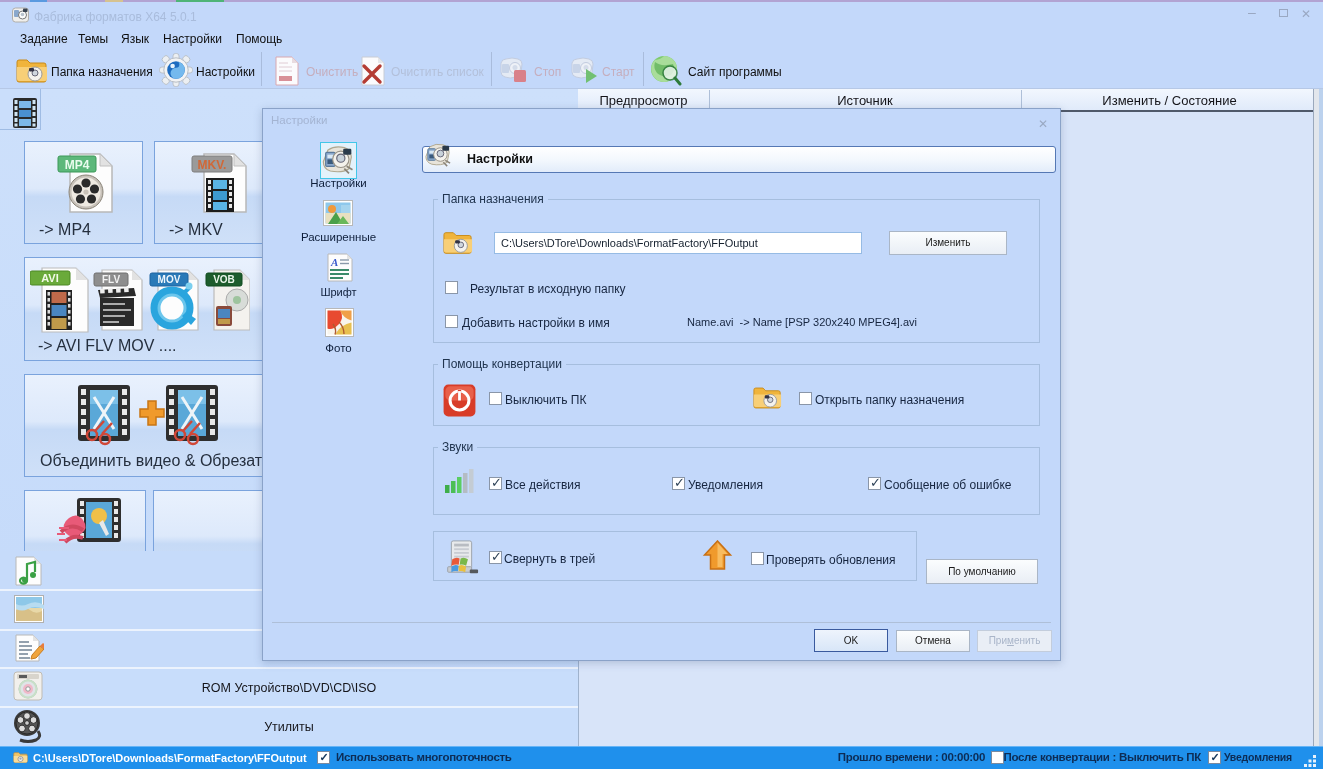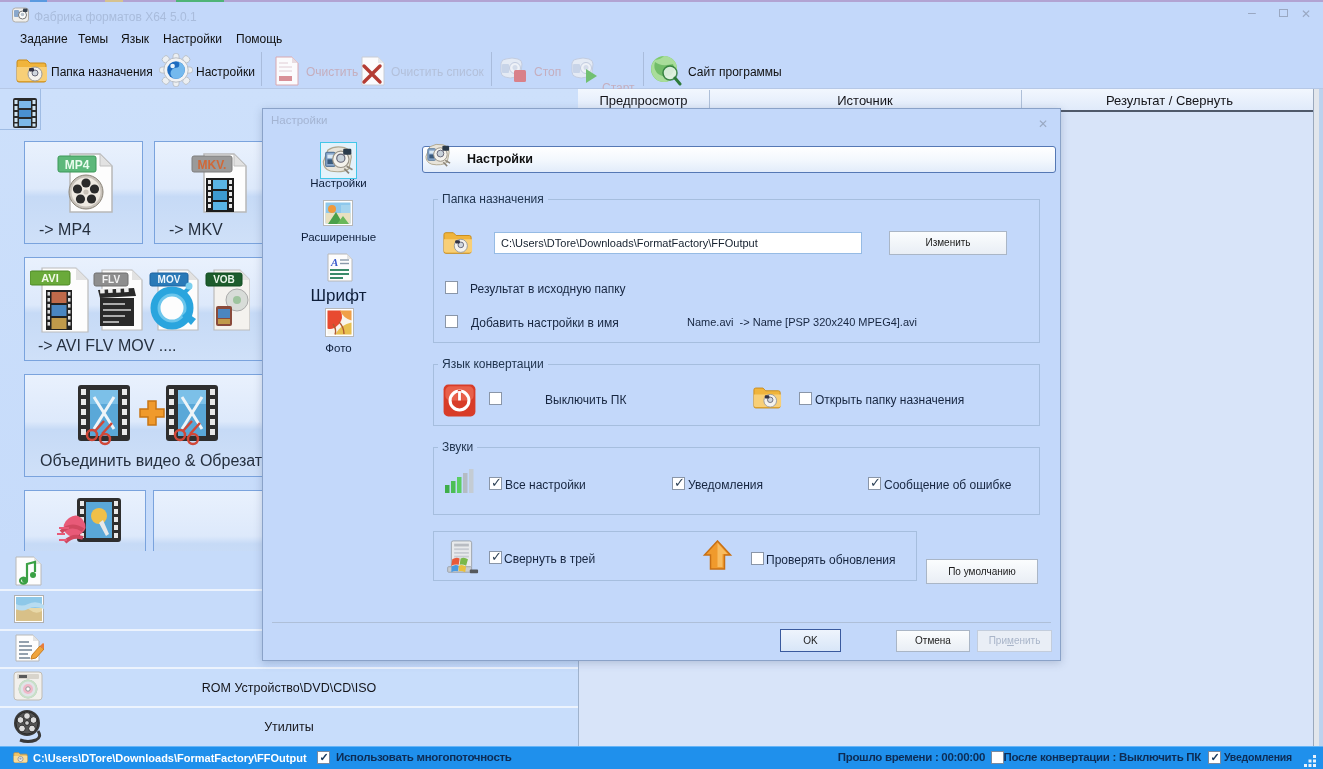--- a/index.html
+++ b/index.html
@@ -93,39 +93,39 @@
 </svg>
 <div class="abs txt" style="left:534px;top:65px;font-size:12px;color:#c5aebe;">Стоп</div>
 
 <svg class="abs" style="left:570px;top:56px;" width="30" height="30" viewBox="0 0 30 30">
   <path d="M2 7 q1-4 5-4 q6-2 12 0 q4 1 4 5 l-1 9 q-1 4-5 4 q-6 2-11 0 q-4-1-4-5z" fill="#e4eaf4" stroke="#c2cce0" stroke-width="1"></path>
   <rect x="3" y="8" width="7" height="9" rx="1" fill="#c8d4e8"></rect>
   <circle cx="16" cy="12" r="5.5" fill="#eef1f7" stroke="#c2cce0"></circle>
   <circle cx="16" cy="11.5" r="2.5" fill="#d4dcea"></circle>
   <path d="M16 13 l11 7 -11 7z" fill="#72c072"></path>
 </svg>
-<div class="abs txt" style="left:602px;top:65px;font-size:12px;color:#c5aebe;margin-top:16px;">Старт</div>
+<div class="abs txt" style="left:602px;top:65px;font-size:12px;color:#c5aebe;">Старт</div>
 <div class="abs" style="left:643px;top:52px;width:1px;height:34px;background:#a9bcdc;"></div>
 
 <svg class="abs" style="left:650px;top:55px;" width="32" height="32" viewBox="0 0 32 32">
   <circle cx="14" cy="14" r="13" fill="#7ecb6e"></circle>
   <path d="M14 1 a13 13 0 0 1 0 26 a13 13 0 0 1-9-22 a13 9 0 0 0 9-4z" fill="#a9dd9a"></path>
   <path d="M5 7 q6 5 18 2 q3 6-2 11 q-9 3-14-2 q-4-5-2-11z" fill="#4ea84a" opacity="0.6"></path>
   <circle cx="20" cy="18" r="7" fill="#e9f5ec" opacity="0.85" stroke="#2d7a3a" stroke-width="1.5"></circle>
   <path d="M25 23 l5 6" stroke="#2d7a3a" stroke-width="3" stroke-linecap="round"></path>
 </svg>
 <div class="abs txt" style="left:688px;top:65px;font-size:12px;color:#101010;">Сайт программы</div>
 
 <div class="abs" style="left:578px;top:89px;width:740px;height:657px;background:#d8e4f9;border-left:1px solid #9fb2cc;"></div>
 <div class="abs" style="left:578px;top:89px;width:740px;height:23px;background:linear-gradient(#f2f7fe,#e0eafa);border-bottom:2px solid #50596a;"></div>
 <div class="abs" style="left:709px;top:90px;width:1px;height:21px;background:#aebfd8;"></div>
 <div class="abs" style="left:1021px;top:90px;width:1px;height:21px;background:#aebfd8;"></div>
 <div class="abs txt" style="left:578px;top:93px;width:131px;text-align:center;font-size:13px;color:#15151a;">Предпросмотр</div>
 <div class="abs txt" style="left:709px;top:93px;width:312px;text-align:center;font-size:13px;color:#15151a;">Источник</div>
-<div class="abs txt" style="left:1021px;top:93px;width:297px;text-align:center;font-size:13px;color:#15151a;">Результат / Свернуть</div>
+<div class="abs txt" style="left:1021px;top:93px;width:297px;text-align:center;font-size:13px;color:#15151a;">Изменить / Состояние</div>
 <div class="abs" style="left:1313px;top:89px;width:1px;height:657px;background:#9aa8bc;"></div>
 <div class="abs" style="left:1314px;top:89px;width:5px;height:657px;background:#e2e6ec;"></div>
 <div class="abs" style="left:1319px;top:89px;width:4px;height:657px;background:#bcd2ee;"></div>
 
 <div id="leftpanel" class="abs" style="left:0;top:89px;width:578px;height:657px;background:linear-gradient(#cde0fb,#c3d9fa);"></div>
 
 <div class="abs" style="left:0;top:89px;width:41px;height:41px;border-right:1px solid #9fbce4;border-bottom:1px solid #9fbce4;background:#cadefb;"></div>
 
 <svg class="abs" style="left:13px;top:98px;" width="24" height="30" viewBox="0 0 24 30">
   <rect x="0" y="0" width="24" height="30" rx="2" fill="#2a2a2a"></rect>
@@ -445,21 +445,21 @@
   <g stroke="#8a9aaa" stroke-width="1.4">
       <path d="M13 7 h9"></path>
       <path d="M13 10.5 h9"></path>
     </g>
   <g stroke="#3a8a6a" stroke-width="2">
       <path d="M3 17 h19"></path>
       <path d="M3 21 h19"></path>
       <path d="M3 25 h13"></path>
     </g>
 </svg>
-<div class="abs txt" style="left:262px;top:286px;width:153px;text-align:center;font-size:17px;color:#0e1e3a;">Шрифт</div>
+<div class="abs txt" style="left:262px;top:286px;width:153px;text-align:center;font-size:11px;color:#0e1e3a;">Шрифт</div>
 
 <svg class="abs" style="left:325px;top:308px;" width="29" height="29" viewBox="0 0 29 29">
   <rect x="0.5" y="0.5" width="28" height="28" fill="#fff" stroke="#b8b8b8"></rect>
   <rect x="2.5" y="2.5" width="24" height="24" fill="#f8f4ec"></rect>
   <path d="M2.5 2.5 h13 q4 8 -2 14 q-6 6 -11 4z" fill="#e84a30"></path>
   <path d="M15 2.5 h11.5 v10 q-8 -2 -11.5 -10z" fill="#f0a048"></path>
   <path d="M10 26.5 q6 -10 16.5 -12 v12z" fill="#e8c050"></path>
   <path d="M8 16 q4 6 2 10.5 M14 14 q5 5 5 12" stroke="#b05a30" stroke-width="1.4" fill="none"></path>
 </svg>
 <div class="abs txt" style="left:262px;top:342px;width:153px;text-align:center;font-size:11.5px;color:#0e1e3a;">Фото</div>
@@ -493,55 +493,55 @@
   <circle cx="19" cy="16" r="7" fill="#f4f2ee" stroke="#999" stroke-width="1"></circle>
   <circle cx="19" cy="15" r="3" fill="#cfd6de" stroke="#667" stroke-width="1"></circle>
   <rect x="13" y="10" width="5" height="3.5" rx="1" fill="#334"></rect>
 </svg>
 <div class="abs" style="left:494px;top:232px;width:368px;height:22px;background:#fff;border:1px solid #96bbe4;"></div>
 <div class="abs txt" style="left:501px;top:237px;font-size:11px;color:#15202e;">C:\Users\DTore\Downloads\FormatFactory\FFOutput</div>
 <div class="btn" style="left:889px;top:231px;width:118px;height:24px;line-height:22px;">Изменить</div>
 <div class="dcb" style="left:445px;top:281px;"></div>
 <div class="dlbl" style="left:462px;top:282px;margin-left:8px;">Результат в исходную папку</div>
 <div class="dcb" style="left:445px;top:315px;"></div>
-<div class="dlbl" style="left:462px;top:316px;margin-left:9px;">Добавить настройки в имя</div>
+<div class="dlbl" style="left:462px;top:316px;">Добавить настройки в имя</div>
 <div class="dlbl" style="left:687px;top:316px;font-size:11px;">Name.avi&nbsp; -&gt; Name [PSP 320x240 MPEG4].avi</div>
 
 <div class="grp" style="left:433px;top:364px;width:607px;height:62px;"></div>
-<div class="grplbl" style="left:438px;top:357px;">Язык конвертации</div>
+<div class="grplbl" style="left:438px;top:357px;">Помощь конвертации</div>
 <svg class="abs" style="left:443px;top:384px;" width="33" height="33" viewBox="0 0 28 28">
   <rect x="0.5" y="0.5" width="27" height="27" rx="4" fill="#d83c28"></rect>
   <rect x="2" y="2" width="24" height="12" rx="4" fill="#e8604a"></rect>
   <circle cx="14" cy="14" r="8" fill="none" stroke="#fff" stroke-width="2.6"></circle>
   <rect x="12.6" y="5" width="2.8" height="9" fill="#d83c28"></rect>
   <rect x="12.8" y="6" width="2.4" height="8" fill="#fff"></rect>
 </svg>
 <div class="dcb" style="left:489px;top:392px;"></div>
-<div class="dlbl" style="left:505px;top:393px;margin-left:40px;">Выключить ПК</div>
+<div class="dlbl" style="left:505px;top:393px;">Выключить ПК</div>
 <svg class="abs" style="left:753px;top:385px;" width="29" height="26" viewBox="0 0 32 26">
   <path d="M1 4 q0-2 2-2 h8 l3 3 h14 q2 0 2 2 v15 q0 2-2 2 h-25 q-2 0-2-2 z" fill="#f0b43c" stroke="#c88a18" stroke-width="1"></path>
   <path d="M1 9 h30 v12 q0 2-2 2 h-26 q-2 0-2-2 z" fill="#f8cf77"></path>
   <circle cx="19" cy="16" r="7" fill="#f4f2ee" stroke="#999" stroke-width="1"></circle>
   <circle cx="19" cy="15" r="3" fill="#cfd6de" stroke="#667" stroke-width="1"></circle>
   <rect x="13" y="10" width="5" height="3.5" rx="1" fill="#334"></rect>
 </svg>
 <div class="dcb" style="left:799px;top:392px;"></div>
 <div class="dlbl" style="left:815px;top:393px;">Открыть папку назначения</div>
 
 <div class="grp" style="left:433px;top:447px;width:607px;height:68px;"></div>
 <div class="grplbl" style="left:438px;top:440px;">Звуки</div>
 <svg class="abs" style="left:443px;top:465px;" width="32" height="32" viewBox="0 0 32 32">
   <rect x="2" y="20" width="4.5" height="8" fill="#3fae4a"></rect>
   <rect x="8" y="16" width="4.5" height="12" fill="#4cbe56"></rect>
   <rect x="14" y="12" width="4.5" height="16" fill="#5ace62"></rect>
   <rect x="20" y="8" width="4.5" height="20" fill="#b4bcc4"></rect>
   <rect x="26" y="4" width="4.5" height="24" fill="#c4ccd4"></rect>
 </svg>
 <div class="dcb dcbchk" style="left:489px;top:477px;"></div>
-<div class="dlbl" style="left:505px;top:478px;">Все настройки</div>
+<div class="dlbl" style="left:505px;top:478px;">Все действия</div>
 <div class="dcb dcbchk" style="left:672px;top:477px;"></div>
 <div class="dlbl" style="left:688px;top:478px;">Уведомления</div>
 <div class="dcb dcbchk" style="left:868px;top:477px;"></div>
 <div class="dlbl" style="left:884px;top:478px;">Сообщение об ошибке</div>
 
 <div class="grp" style="left:433px;top:531px;width:484px;height:50px;"></div>
 <svg class="abs" style="left:444px;top:539px;" width="35" height="37" viewBox="0 0 38 40">
   <rect x="8" y="2" width="22" height="30" rx="2" fill="#e8eaec" stroke="#9aa0a8"></rect>
   <rect x="11" y="5" width="16" height="3" fill="#b8bcc2"></rect>
   <rect x="11" y="10" width="16" height="2" fill="#c8ccd2"></rect>
@@ -560,15 +560,15 @@
 <div class="dlbl" style="left:504px;top:552px;">Свернуть в трей</div>
 <svg class="abs" style="left:702px;top:540px;" width="31" height="32" viewBox="0 0 28 32">
   <path d="M14 1 L27 15 h-6 v14 h-14 v-14 h-6z" fill="#f09a2c" stroke="#c87014" stroke-width="1.5"></path>
   <path d="M14 3 L24 14 h-5 v13 h-5z" fill="#f8bc60"></path>
 </svg>
 <div class="dcb" style="left:751px;top:552px;"></div>
 <div class="dlbl" style="left:766px;top:553px;">Проверять обновления</div>
 <div class="btn" style="left:926px;top:559px;width:112px;height:25px;line-height:23px;">По умолчанию</div>
 
 <div class="abs" style="left:272px;top:622px;width:779px;height:1px;background:#aebfd8;"></div>
-<div class="btn" style="left:780px;top:629px;width:61px;height:23px;line-height:21px;background:linear-gradient(#eef4fc,#d8e6f8);border:1.5px solid #3a5a9e;">OK</div>
+<div class="btn" style="left:814px;top:629px;width:74px;height:23px;line-height:21px;background:linear-gradient(#eef4fc,#d8e6f8);border:1.5px solid #3a5a9e;">OK</div>
 <div class="btn" style="left:896px;top:630px;width:74px;height:22px;line-height:20px;text-align:center;">Отмена</div>
 <div class="btn" style="left:977px;top:630px;width:75px;height:22px;line-height:20px;background:#e9eef6;border:1px solid #c3cddc;color:#a9b5c9;">При<span style="text-decoration:underline">м</span>енить</div>
 
 </body></html>

